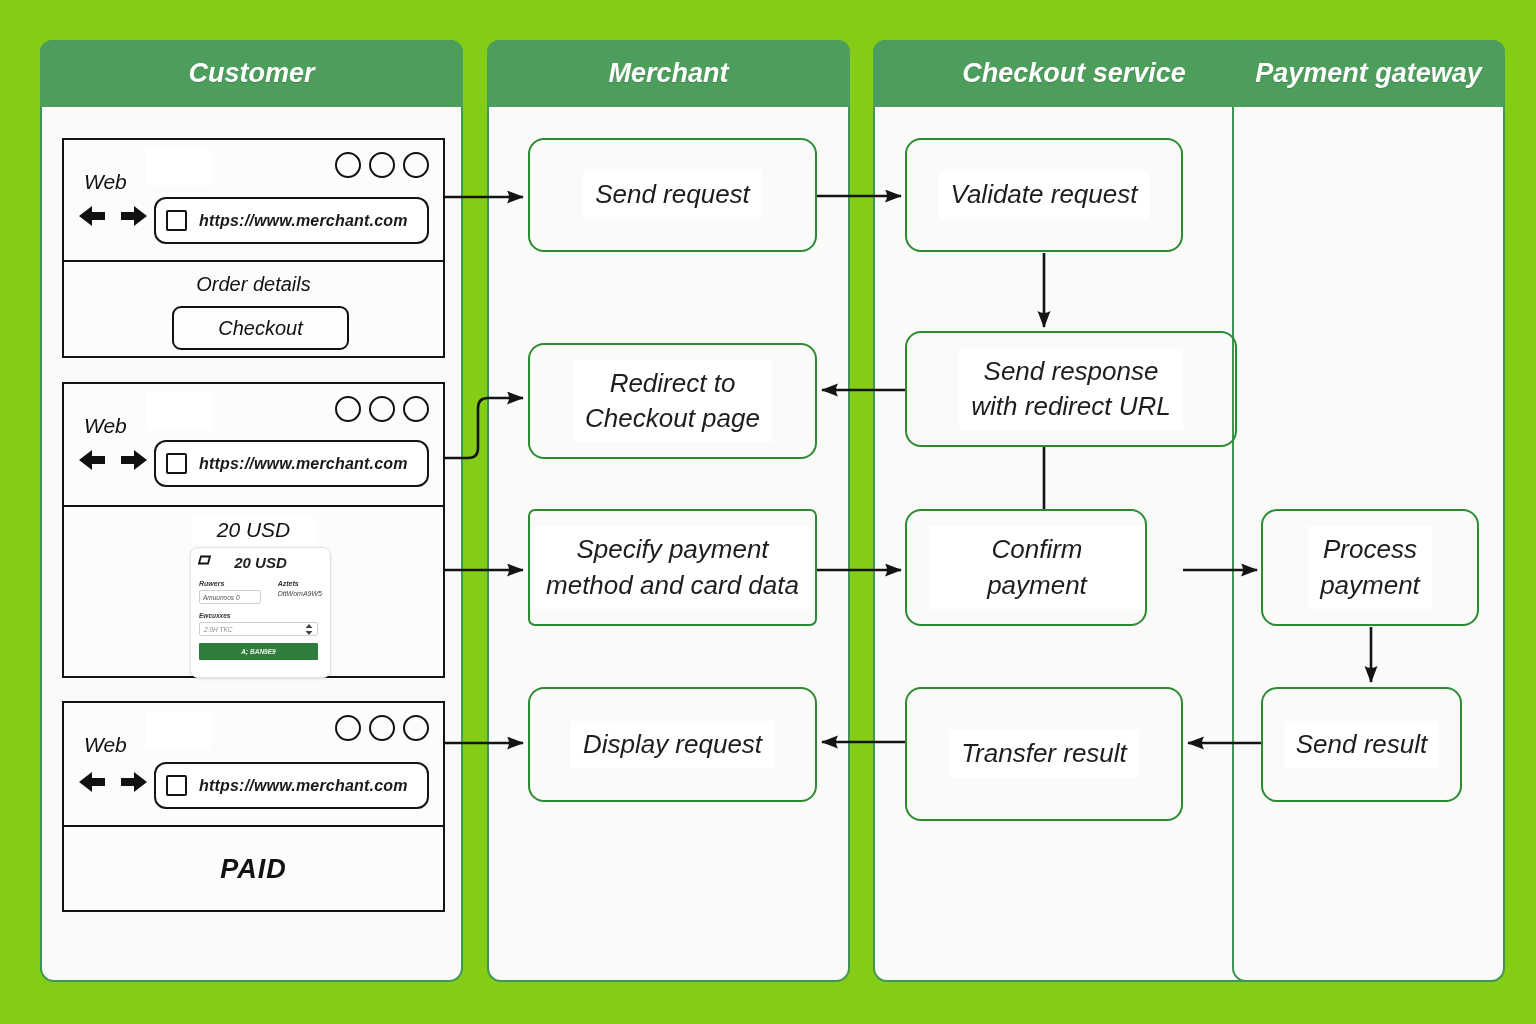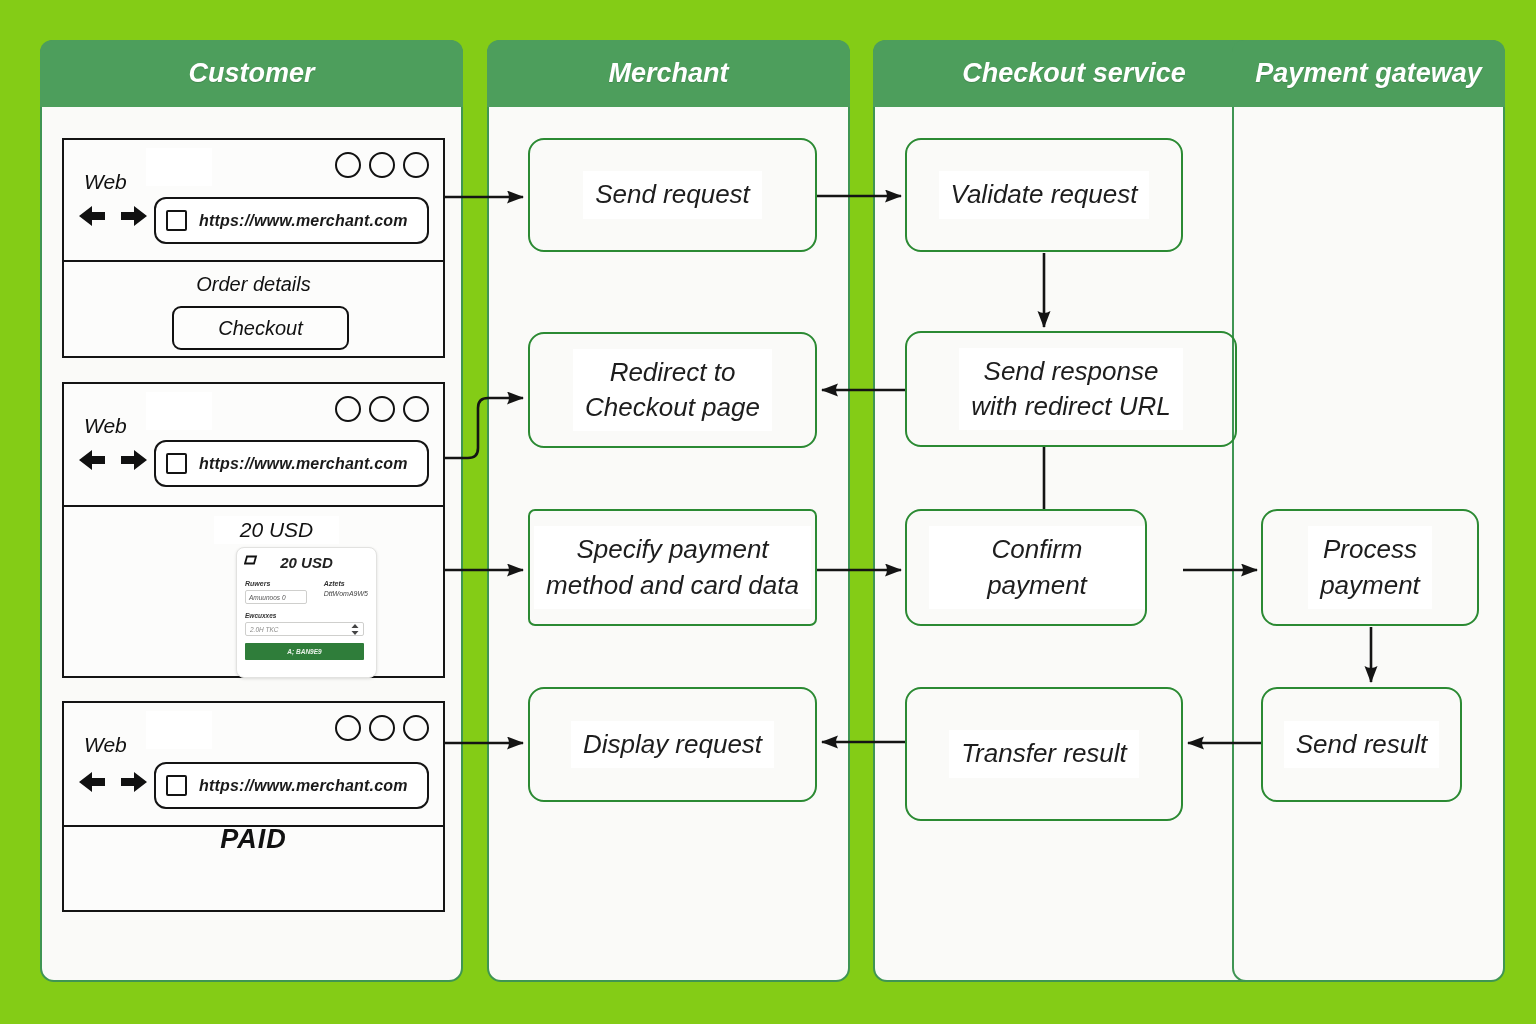--- a/index.html
+++ b/index.html
@@ -56,21 +56,21 @@
         font-size:6.5px;color:#555;display:flex;align-items:center;padding:0 3px;
         box-sizing:border-box;margin-top:3px;}
   .card-lbl2{font-size:6.5px;font-weight:bold;color:#333;margin-top:8px;}
   .card-input{width:119px;height:14px;border:1px solid #cfcfcd;border-radius:2px;
         display:flex;align-items:center;justify-content:space-between;padding:0 4px;
         box-sizing:border-box;margin-top:3px;font-size:6.5px;color:#8a8a88;}
   .card-submit{width:119px;height:17px;background:#2f7d3a;border-radius:1px;margin-top:7px;
         display:flex;align-items:center;justify-content:center;
         color:#eaf3ea;font-size:6.5px;font-weight:bold;}
   
-  .paid-text{font-size:27px;font-weight:bold;color:#111;letter-spacing:1px;}
+  .paid-text{margin-top:30px;font-size:27px;font-weight:bold;color:#111;letter-spacing:1px;}
   
   .wires{position:absolute;left:0;top:0;pointer-events:none;}
 </style>
 </head>
 <body>
 
 <div class="page">
 
   <div class="lane" style="left:40px;width:423px;">
     <div class="lane-header">Customer</div>
@@ -128,21 +128,21 @@
           </svg>
         <svg width="31" height="22" viewBox="0 0 31 22">
             <polygon points="31,11 18,1 18,7 5,7 5,15 18,15 18,21" fill="#111"></polygon>
           </svg>
       </div>
       <div class="url" style="top:56px;">
         <div class="urlbox"></div>
         <div class="urltext">https://www.merchant.com</div>
       </div>
     </div>
-    <div class="bcontent" style="height:172px;margin-left:46px;">
+    <div class="bcontent" style="height:172px;">
       <div class="center-text"><span class="amount-heading">20 USD</span></div>
       <div class="paycard">
         <svg width="15" height="11" viewBox="0 0 15 11" style="position:absolute;left:7px;top:7px;">
             <path d="M3 1.5 h9 l-2 7 h-9 z" fill="none" stroke="#111" stroke-width="1.8"></path>
           </svg>
         <div class="card-amount">20 USD</div>
         <div class="card-row blur">
           <div>
             <div class="card-lbl">Ruwers</div>
             <div class="card-select">Amuunoos 0</div>
@@ -190,21 +190,21 @@
       </div>
     </div>
     <div class="bcontent" style="height:86px;">
       <div class="center-text paid-text">PAID</div>
     </div>
   </div>
 
   <div class="node" style="left:528px;top:138px;width:289px;height:114px;">
     <span class="node-label">Send request</span>
   </div>
-  <div class="node" style="left:528px;top:332px;width:289px;height:116px;">
+  <div class="node" style="left:528px;top:343px;width:289px;height:116px;">
     <span class="node-label">Redirect to
 Checkout page</span>
   </div>
   <div class="node" style="left:528px;top:509px;width:289px;height:117px;border-radius:7px;">
     <span class="node-label">Specify payment
 method and card data</span>
   </div>
   <div class="node" style="left:528px;top:687px;width:289px;height:115px;">
     <span class="node-label">Display request</span>
   </div>

